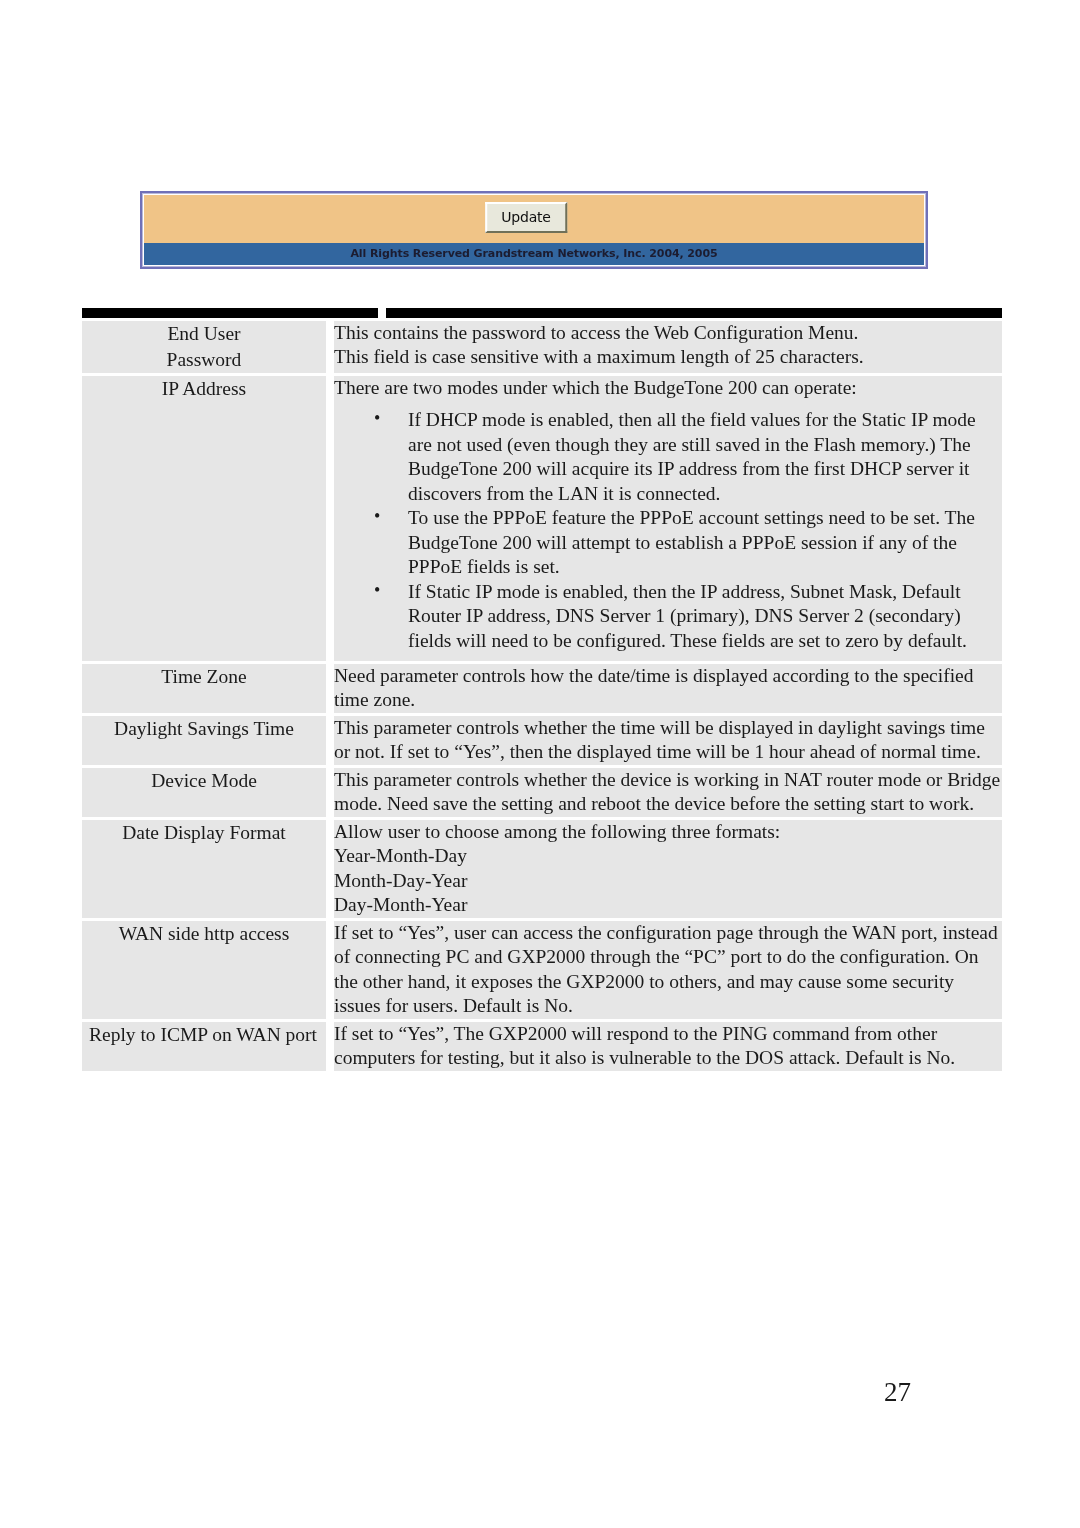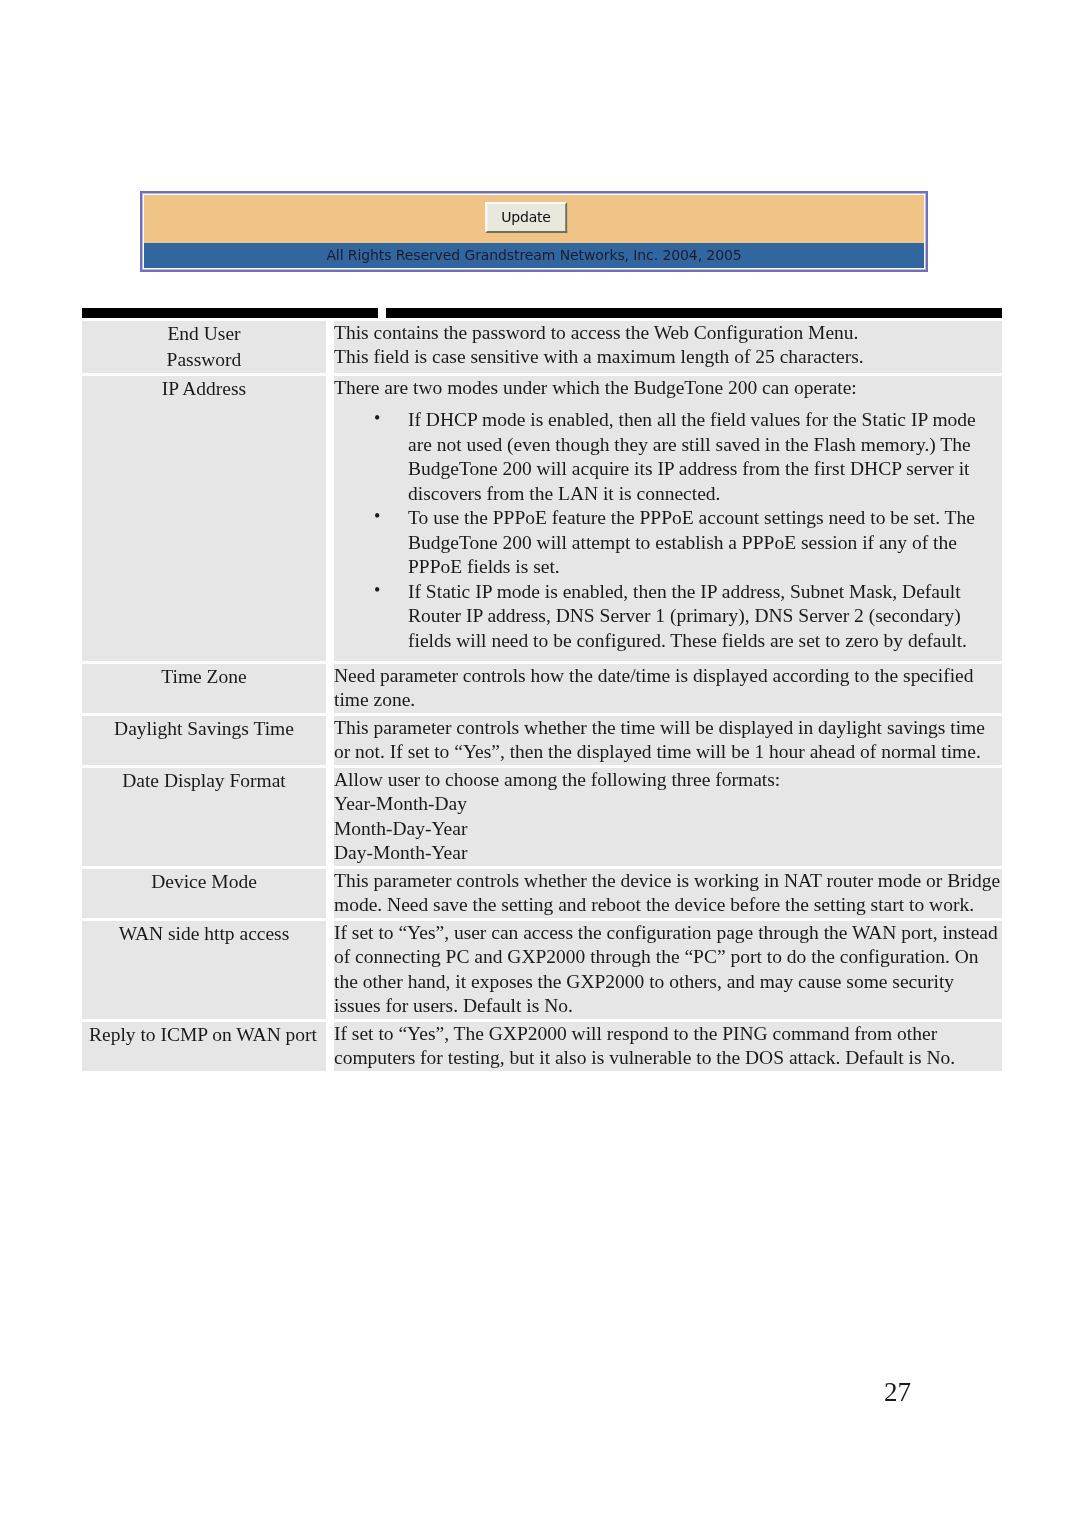--- a/index.html
+++ b/index.html
@@ -51,24 +51,25 @@
     font-size: 14px;
     color: #101010;
     padding: 6px 14px 7px 14px;
     line-height: 1;
     letter-spacing: -0.2px;
   }
   .footer-bar {
     background: #32669f;
     text-align: center;
     font-family: "DejaVu Sans", "Liberation Sans", sans-serif;
-    font-size: 14px;
+    font-size: 11px;
     color: #1c1c30;
     padding: 4px 0 5px 0;
     letter-spacing: -0.1px;
+    font-weight: bold;
   }
 
   
   .param-table-wrap {
     position: absolute;
     left: 82px;
     top: 308px;
     width: 920px;
   }
   .topbar {
@@ -209,41 +210,41 @@
           <td class="label-cell">
             <span class="tight-line">Daylight Savings Time</span>
           </td>
           <td class="spacer-cell"></td>
           <td class="desc-cell">
             <p>This parameter controls whether the time will be displayed in daylight savings time or not. If set to “Yes”, then the displayed time will be 1 hour ahead of normal time.</p>
           </td>
         </tr>
         <tr>
           <td class="label-cell">
+            <span class="tight-line">Device Mode</span>
+          </td>
+          <td class="spacer-cell"></td>
+          <td class="desc-cell">
+            <p>This parameter controls whether the device is working in NAT router mode or Bridge mode. Need save the setting and reboot the device before the setting start to work.</p>
+          </td>
+        </tr>
+        <tr>
+          <td class="label-cell">
             <span class="tight-line">Date Display Format</span>
           </td>
           <td class="spacer-cell"></td>
           <td class="desc-cell">
             <p>Allow user to choose among the following three formats:</p>
             <p>Year-Month-Day</p>
             <p>Month-Day-Year</p>
             <p>Day-Month-Year</p>
           </td>
         </tr>
         <tr>
           <td class="label-cell">
-            <span class="tight-line">Device Mode</span>
-          </td>
-          <td class="spacer-cell"></td>
-          <td class="desc-cell">
-            <p>This parameter controls whether the device is working in NAT router mode or Bridge mode. Need save the setting and reboot the device before the setting start to work.</p>
-          </td>
-        </tr>
-        <tr>
-          <td class="label-cell">
             <span class="tight-line">WAN side http access</span>
           </td>
           <td class="spacer-cell"></td>
           <td class="desc-cell">
             <p>If set to “Yes”, user can access the configuration page through the WAN port, instead of connecting PC and GXP2000 through the “PC” port to do the configuration. On the other hand, it exposes the GXP2000 to others, and may cause some security issues for users. Default is No.</p>
           </td>
         </tr>
         <tr>
           <td class="label-cell wide-label">
             <span class="tight-line">Reply to ICMP on WAN port</span>

